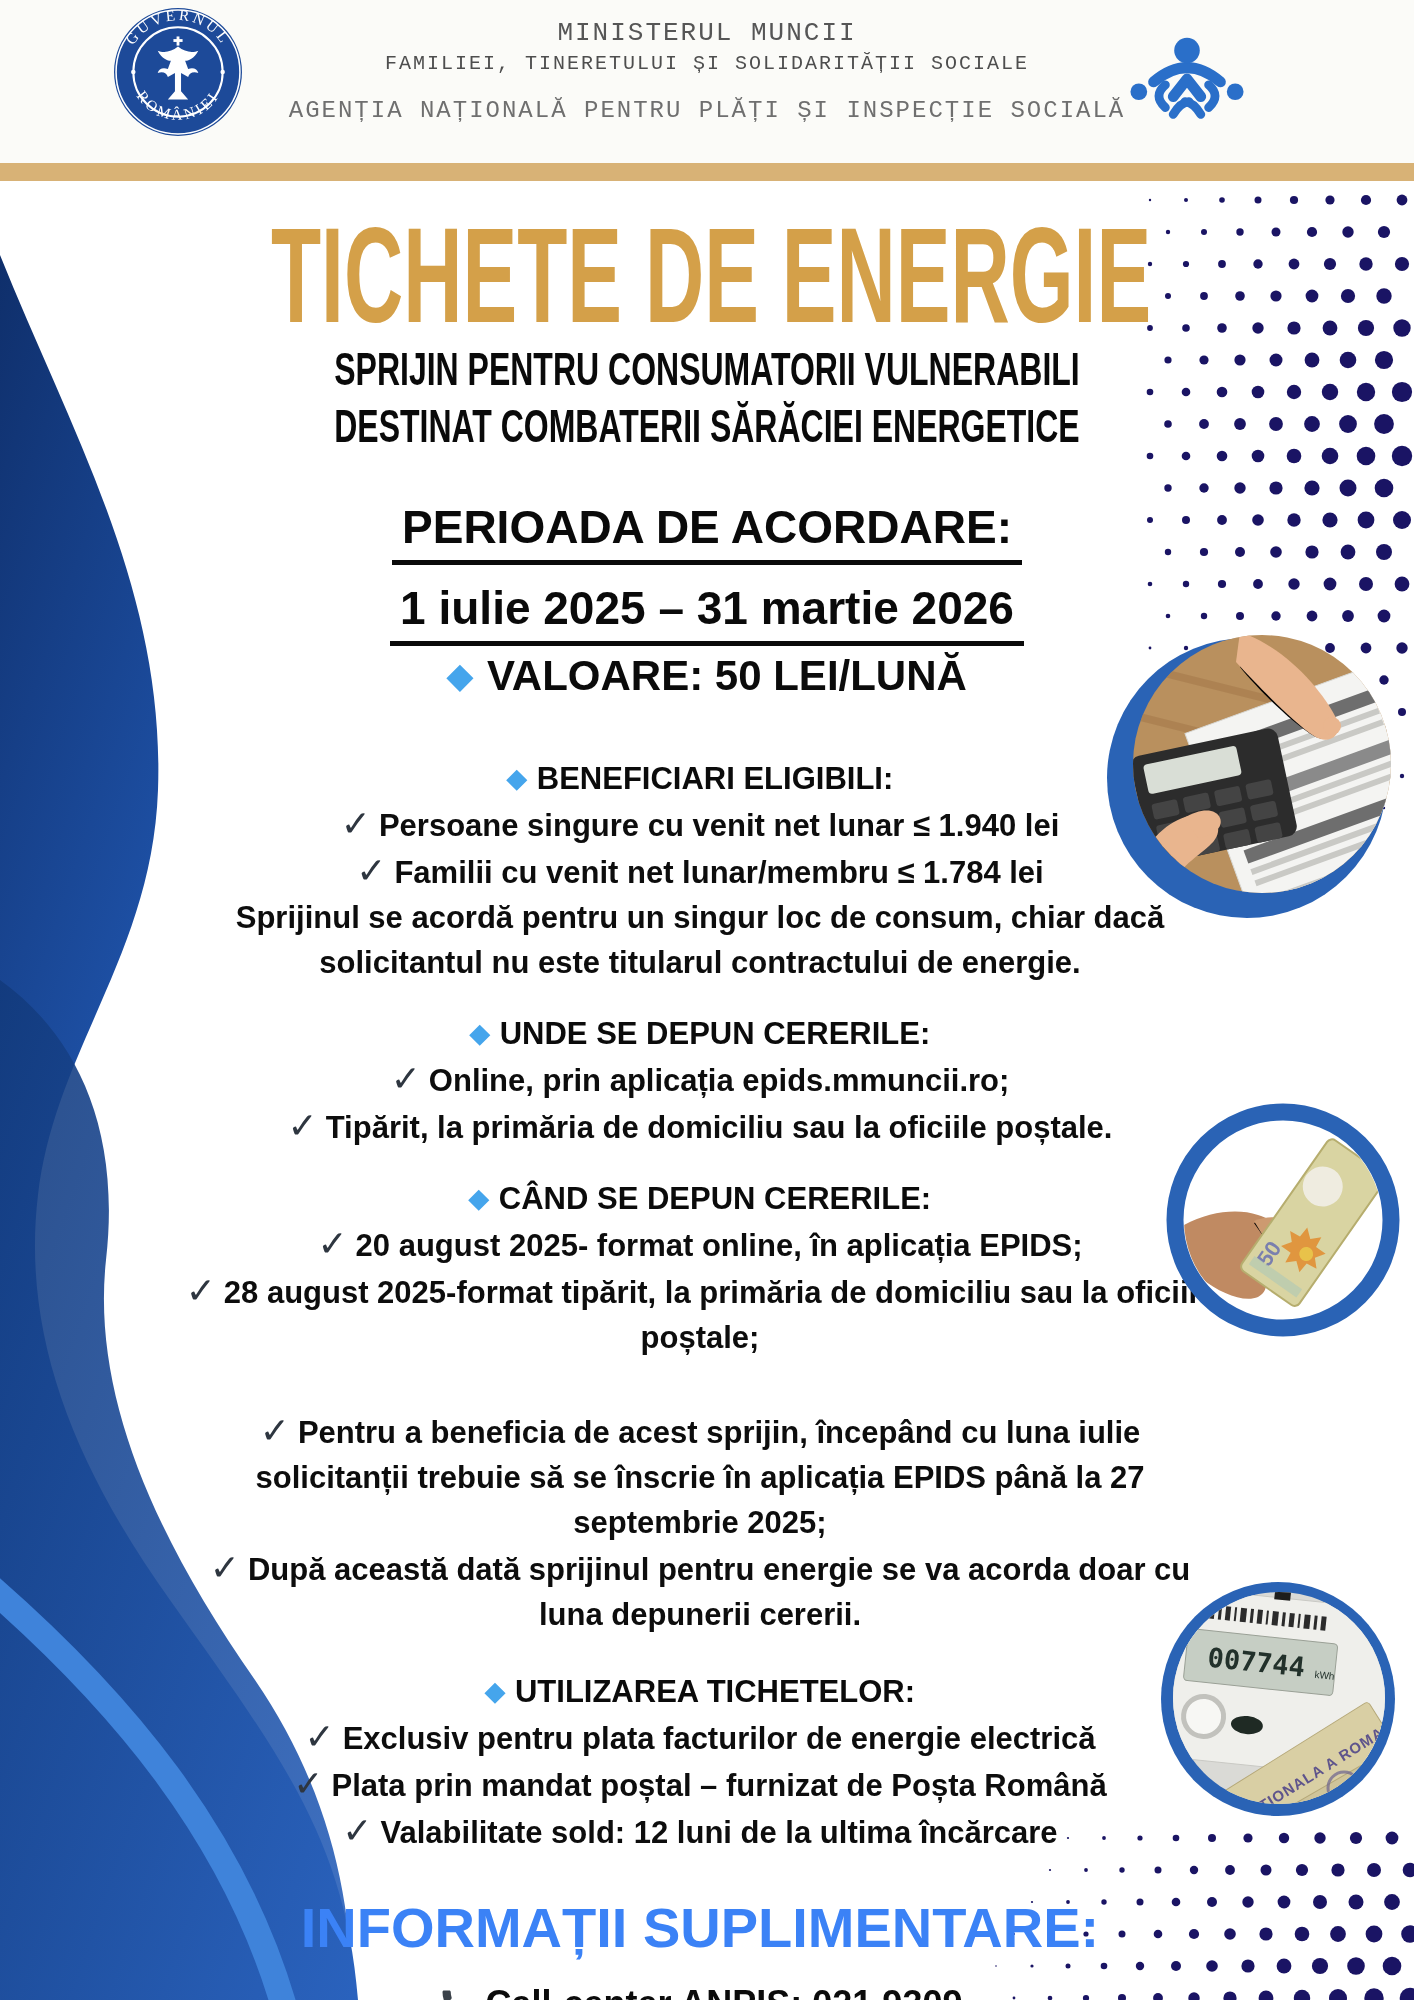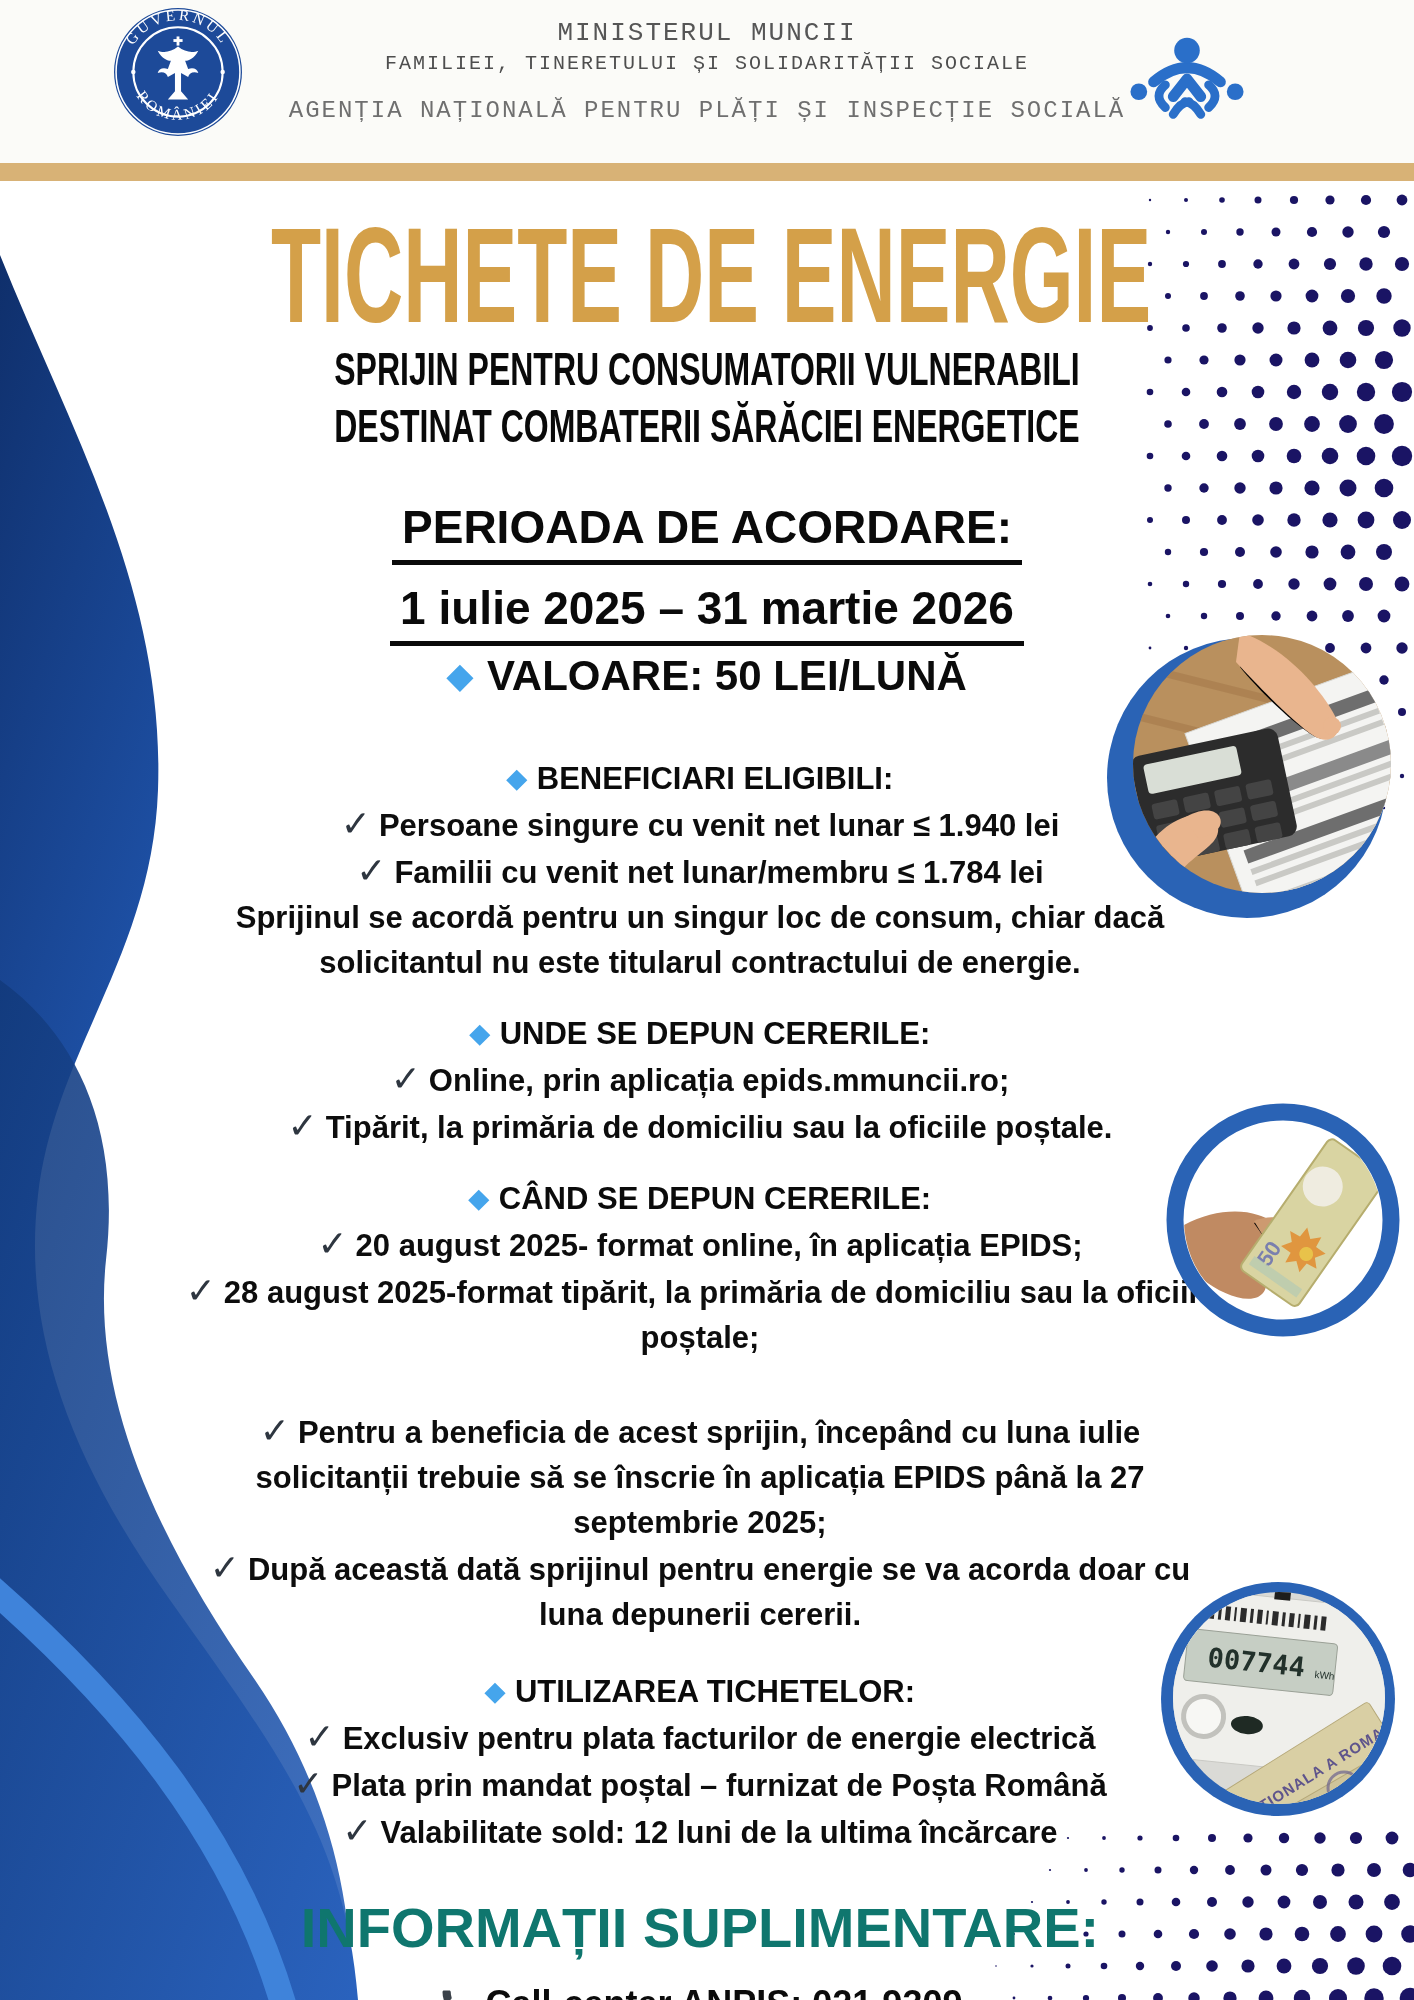--- a/index.html
+++ b/index.html
@@ -34,21 +34,21 @@
   .col{position:absolute;top:756px;left:180px;width:1040px;text-align:center;}
   .sec{margin-bottom:26px;}
   .sec-h{font-size:31px;font-weight:bold;line-height:44px;}
   .sec-h .diamond{font-size:26px;vertical-align:2px;margin-right:10px;}
   .item,.note,.para{font-size:31px;font-weight:bold;line-height:45px;color:#0d0d0d;}
   .check{font-size:36px;color:var(--check);margin-right:8px;font-weight:normal;}
   .gap-lg{margin-bottom:48px;}
   .gap-md{margin-bottom:32px;}
   
   .footer{margin-top:40px;}
-  .footer-h{font-size:56px;font-weight:bold;letter-spacing:0px;color:#0f766e;margin-bottom:18px;}
+  .footer-h{font-size:56px;font-weight:bold;letter-spacing:0px;color:#3b82f6;margin-bottom:18px;}
   .contact{font-size:36px;font-weight:bold;line-height:52px;}
   .cicon{display:inline-block;width:36px;height:36px;vertical-align:-6px;margin-right:12px;}
   
   .bg-svg{position:absolute;top:0;left:0;width:1414px;height:2000px;pointer-events:none;}
   .photo{position:absolute;}
 </style>
 </head>
 <body>
 
 <div class="page">

